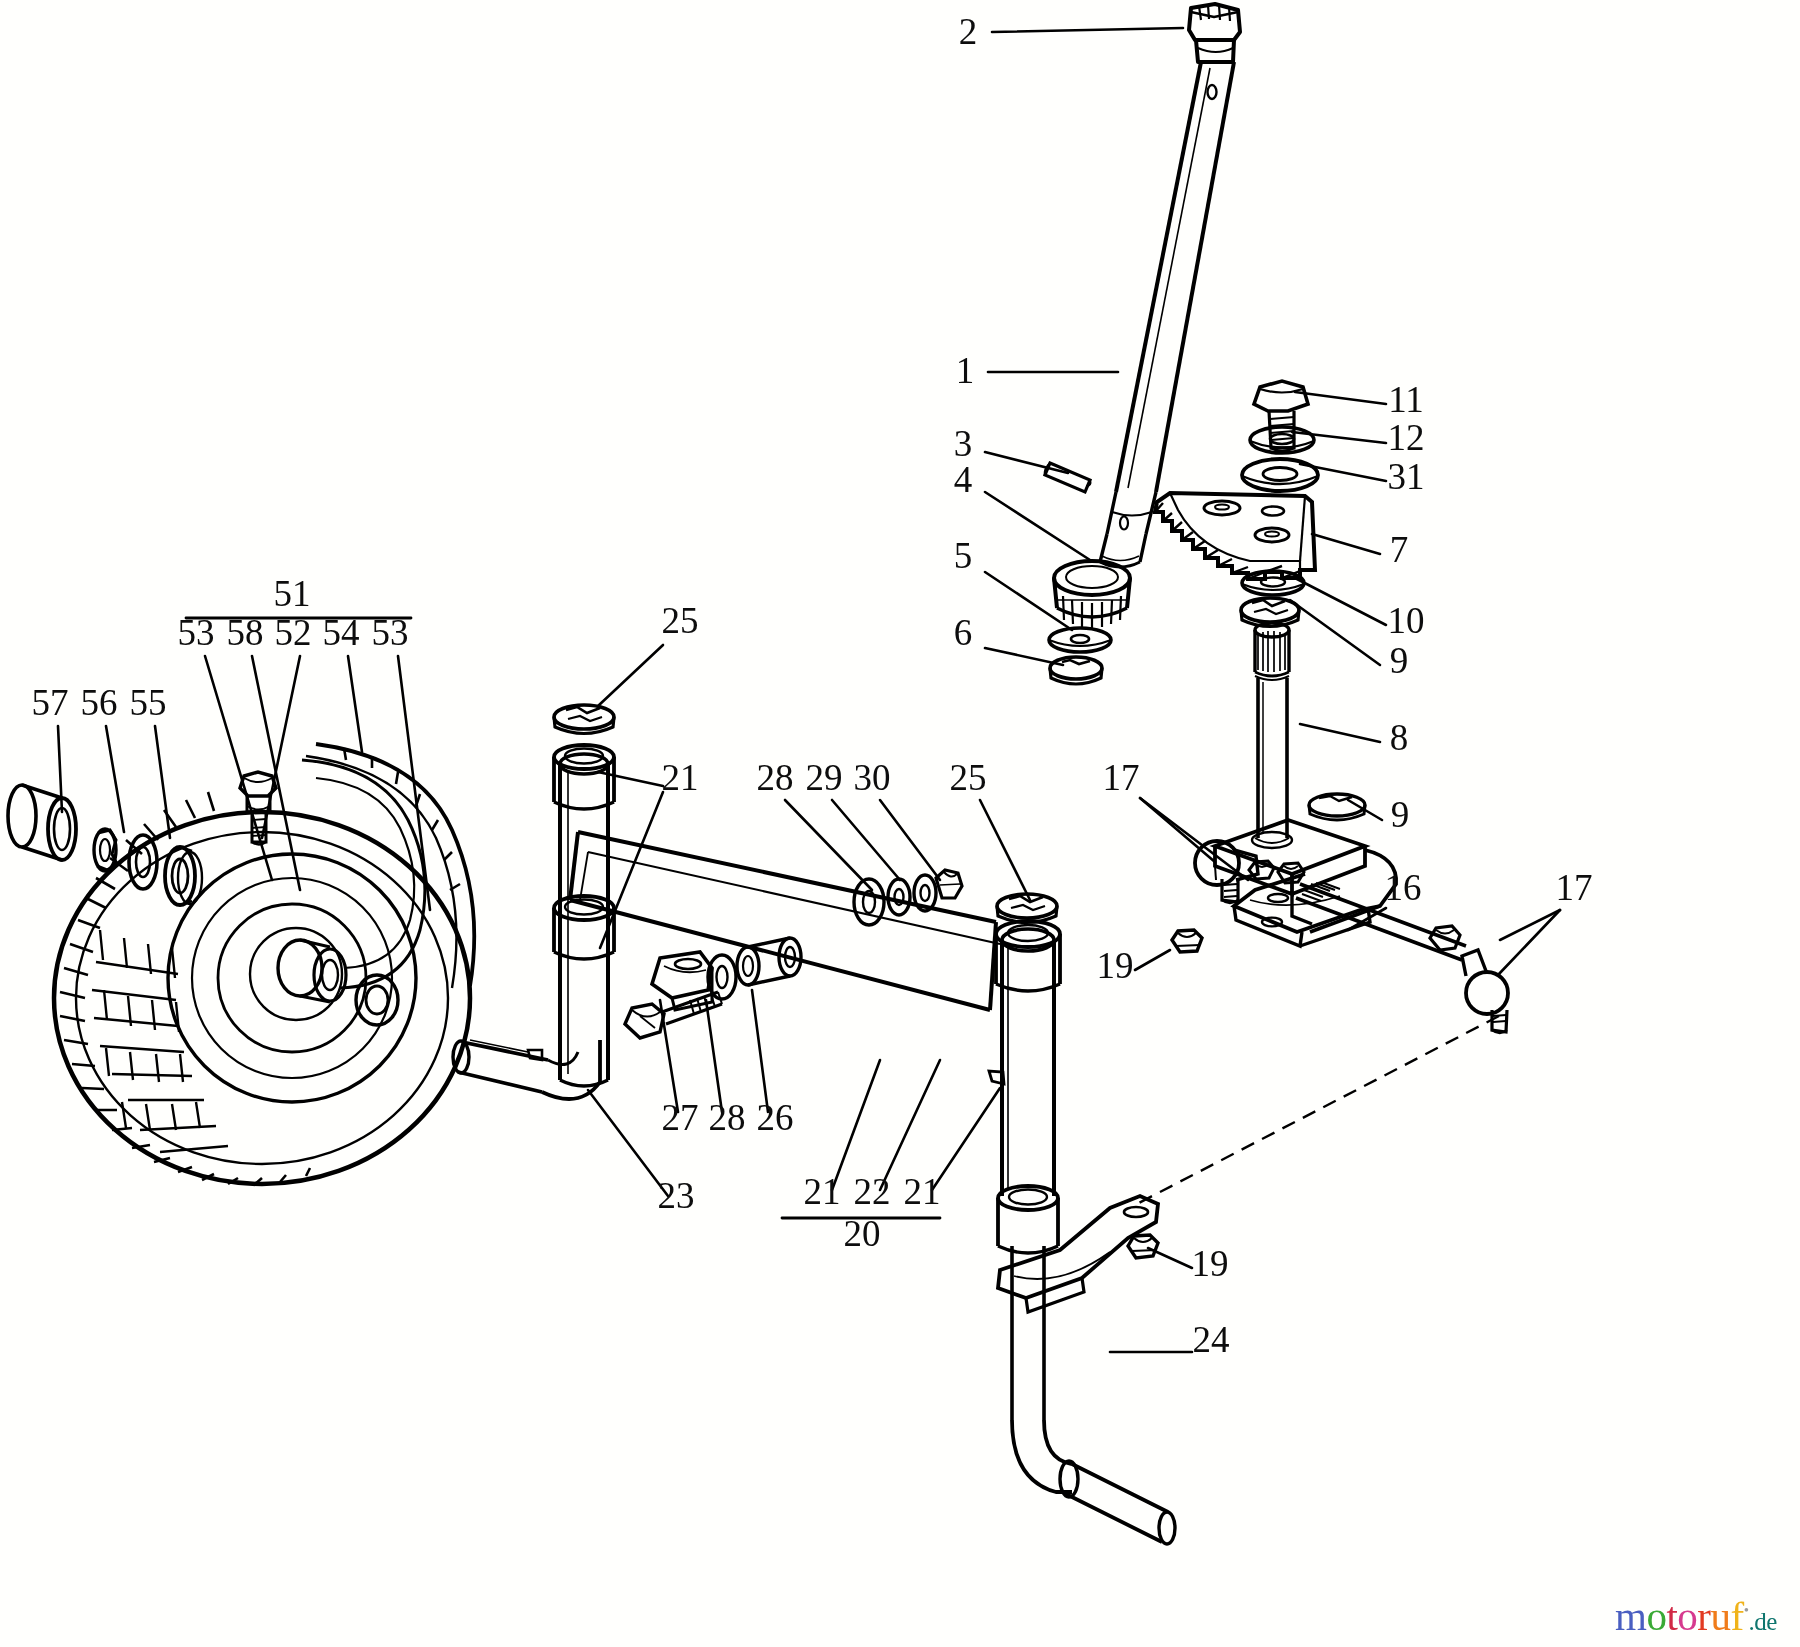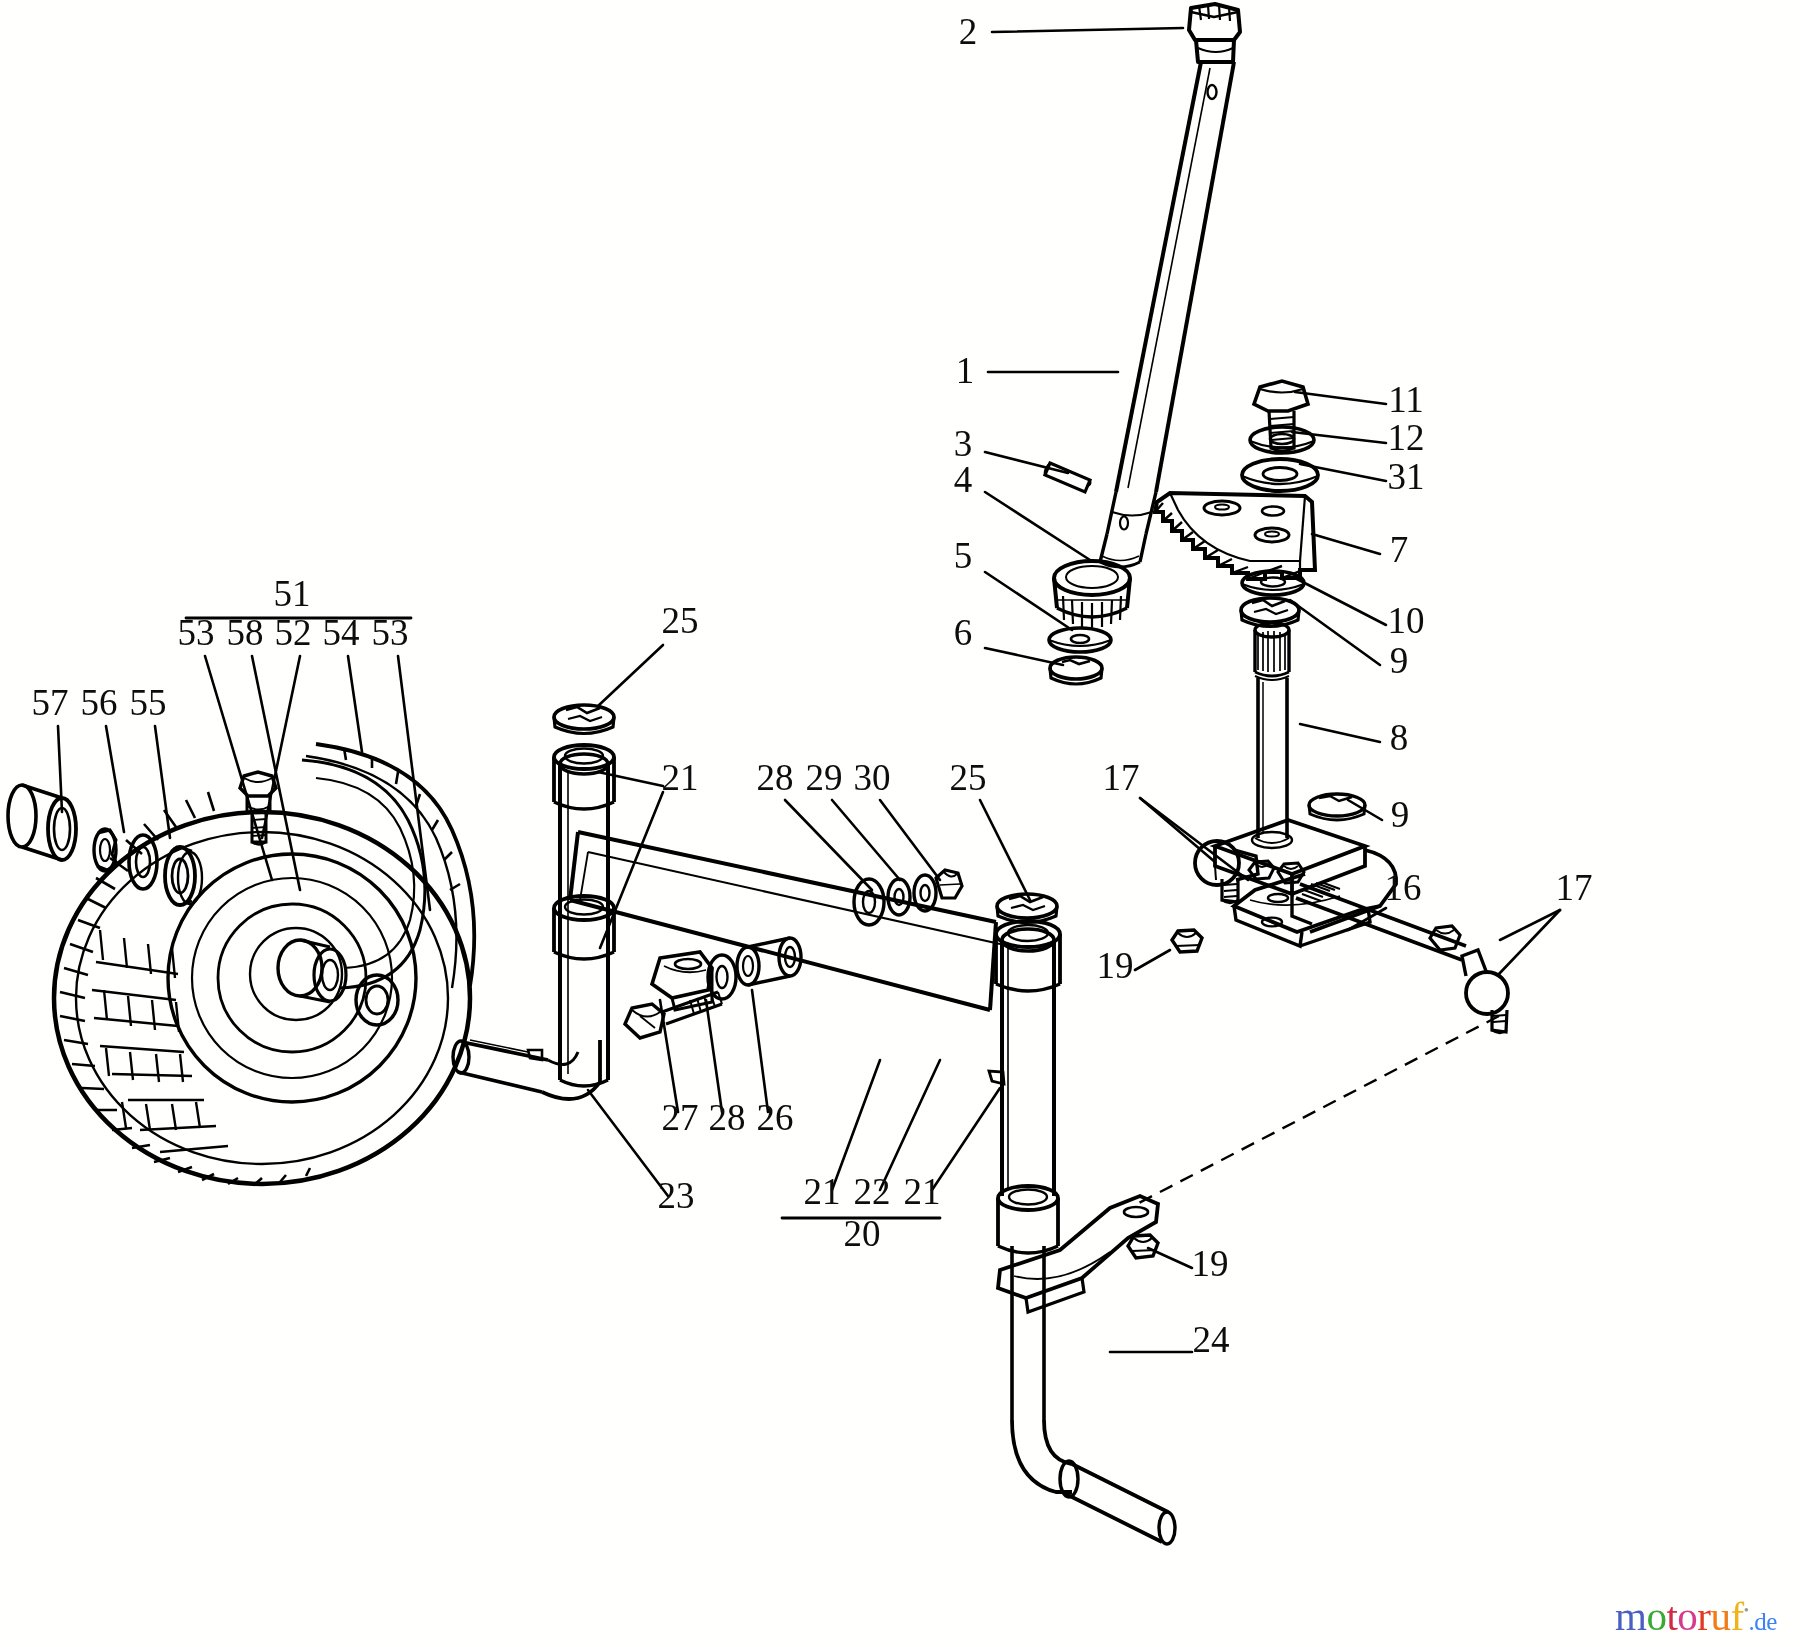--- a/index.html
+++ b/index.html
@@ -41,21 +41,21 @@
     white-space: nowrap;
     user-select: none;
   }
   #logo .l1 { color: #4a5fc1; }
   #logo .l2 { color: #3aaa35; }
   #logo .l3 { color: #d12a46; }
   #logo .l4 { color: #d63a8e; }
   #logo .l5 { color: #e23b22; }
   #logo .l6 { color: #f07c1a; }
   #logo .l7 { color: #f0b31a; }
-  #logo .tld { color: #3b82f6; font-size: 25px; }
+  #logo .tld { color: #0f766e; font-size: 25px; }
   #logo .dotacc { color: #9a9a9a; font-size: 15px; vertical-align: super; }
 </style>
 </head>
 <body>
 
 <div id="page">
 
   <svg id="diagram" viewBox="0 0 1800 1647" xmlns="http://www.w3.org/2000/svg">
 
     <defs>

